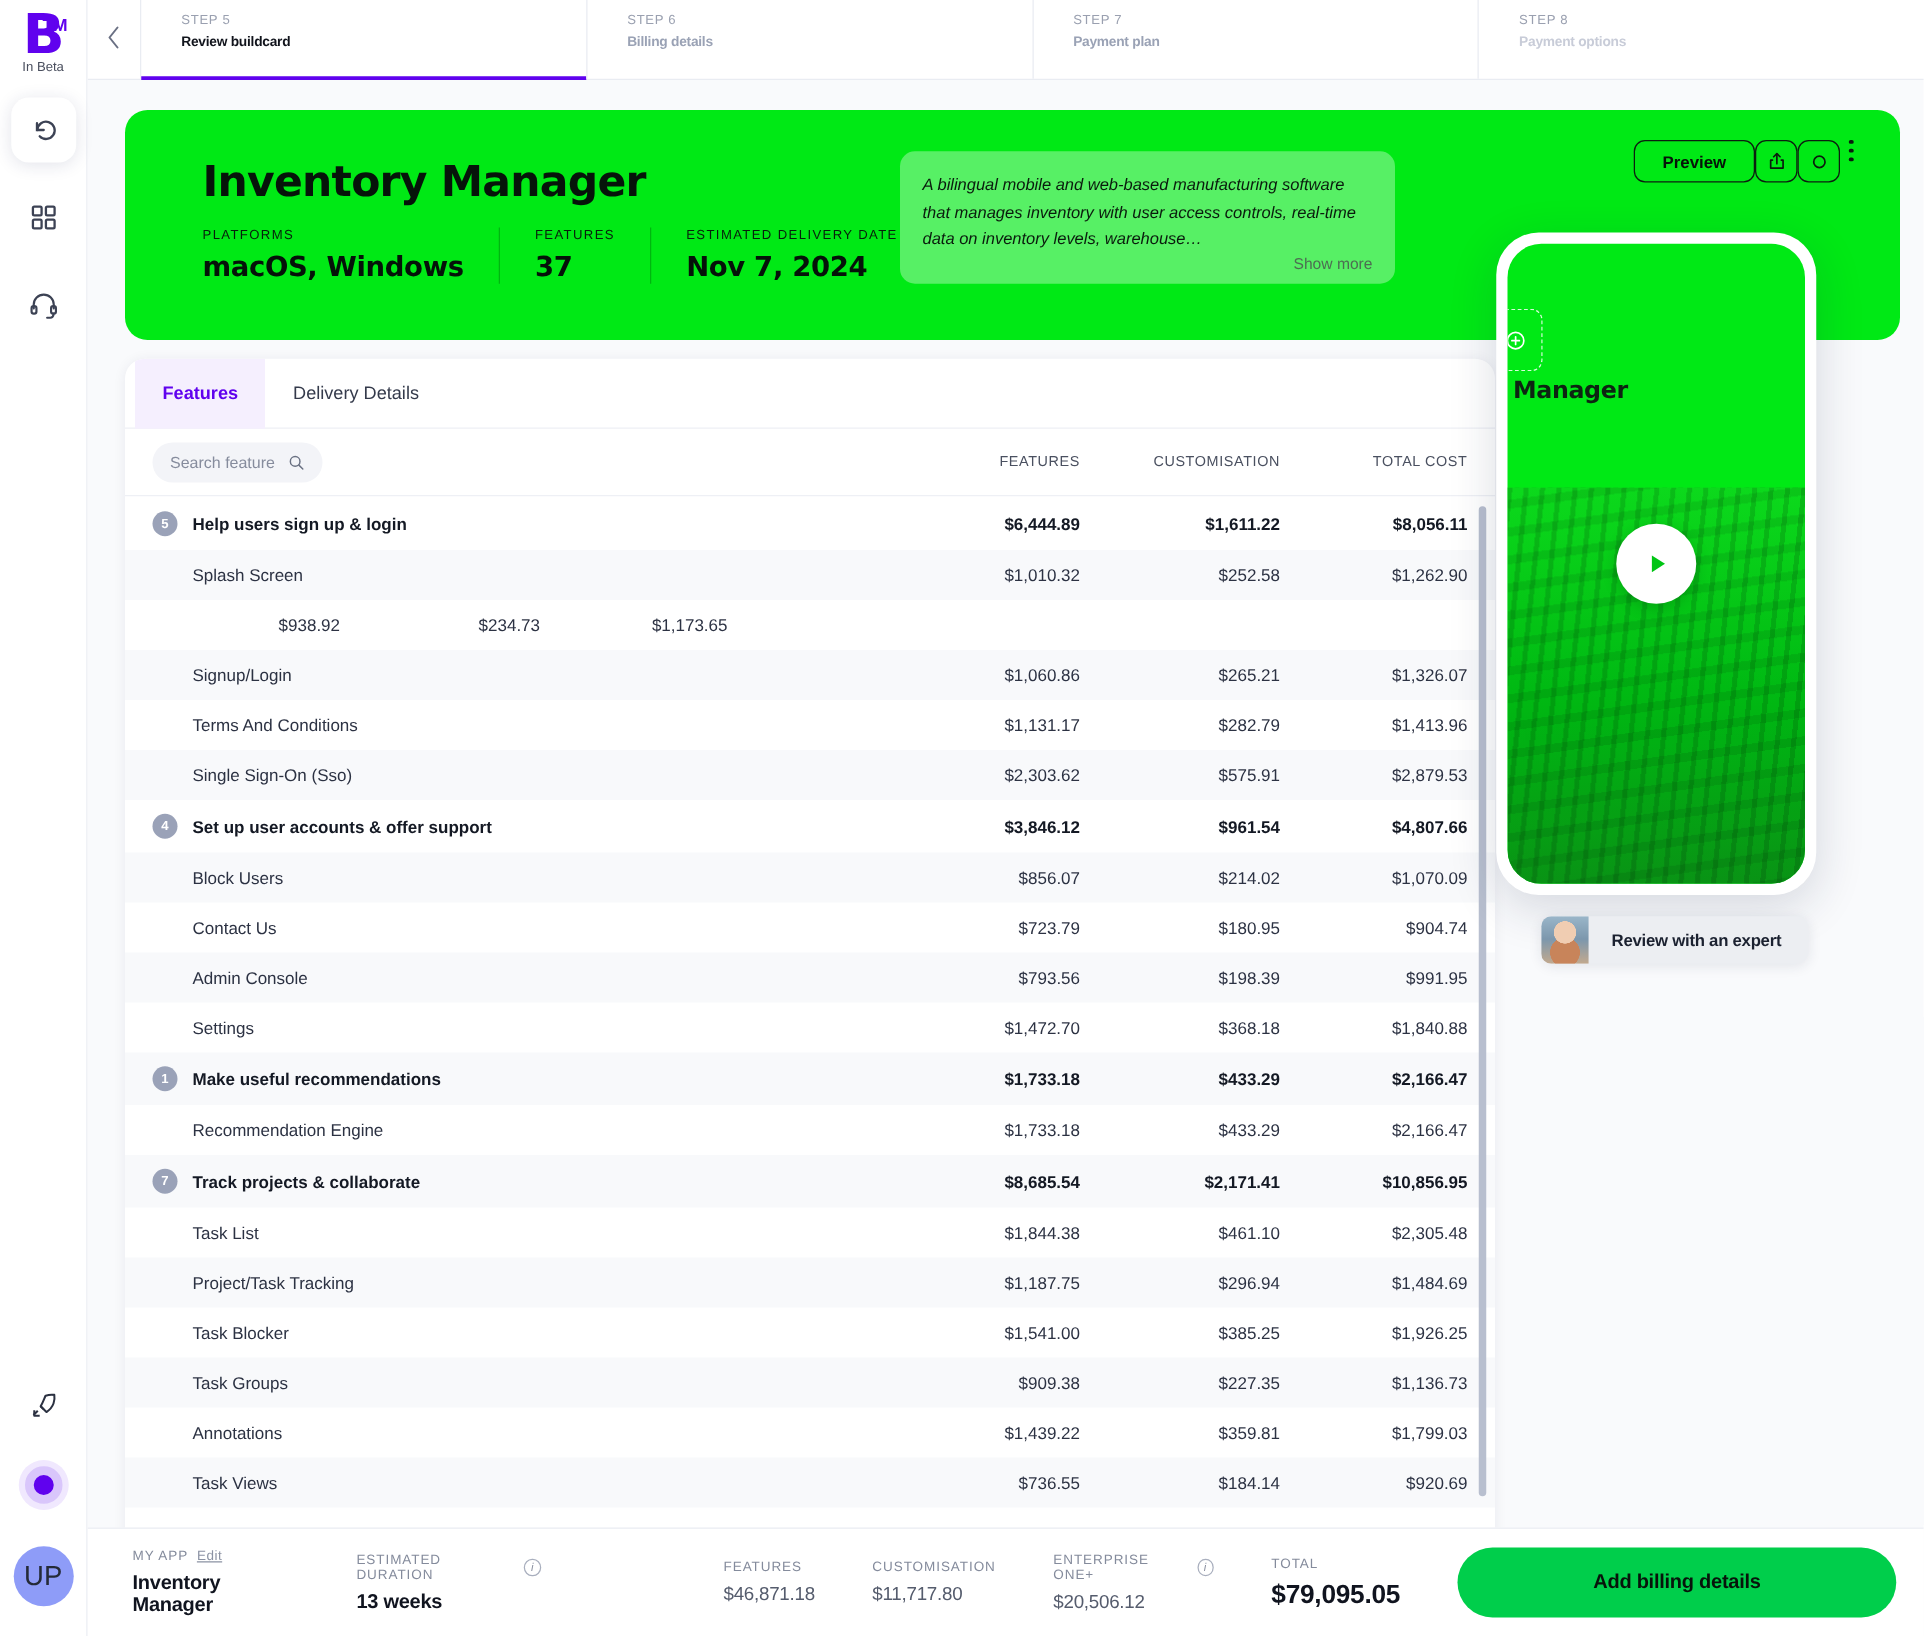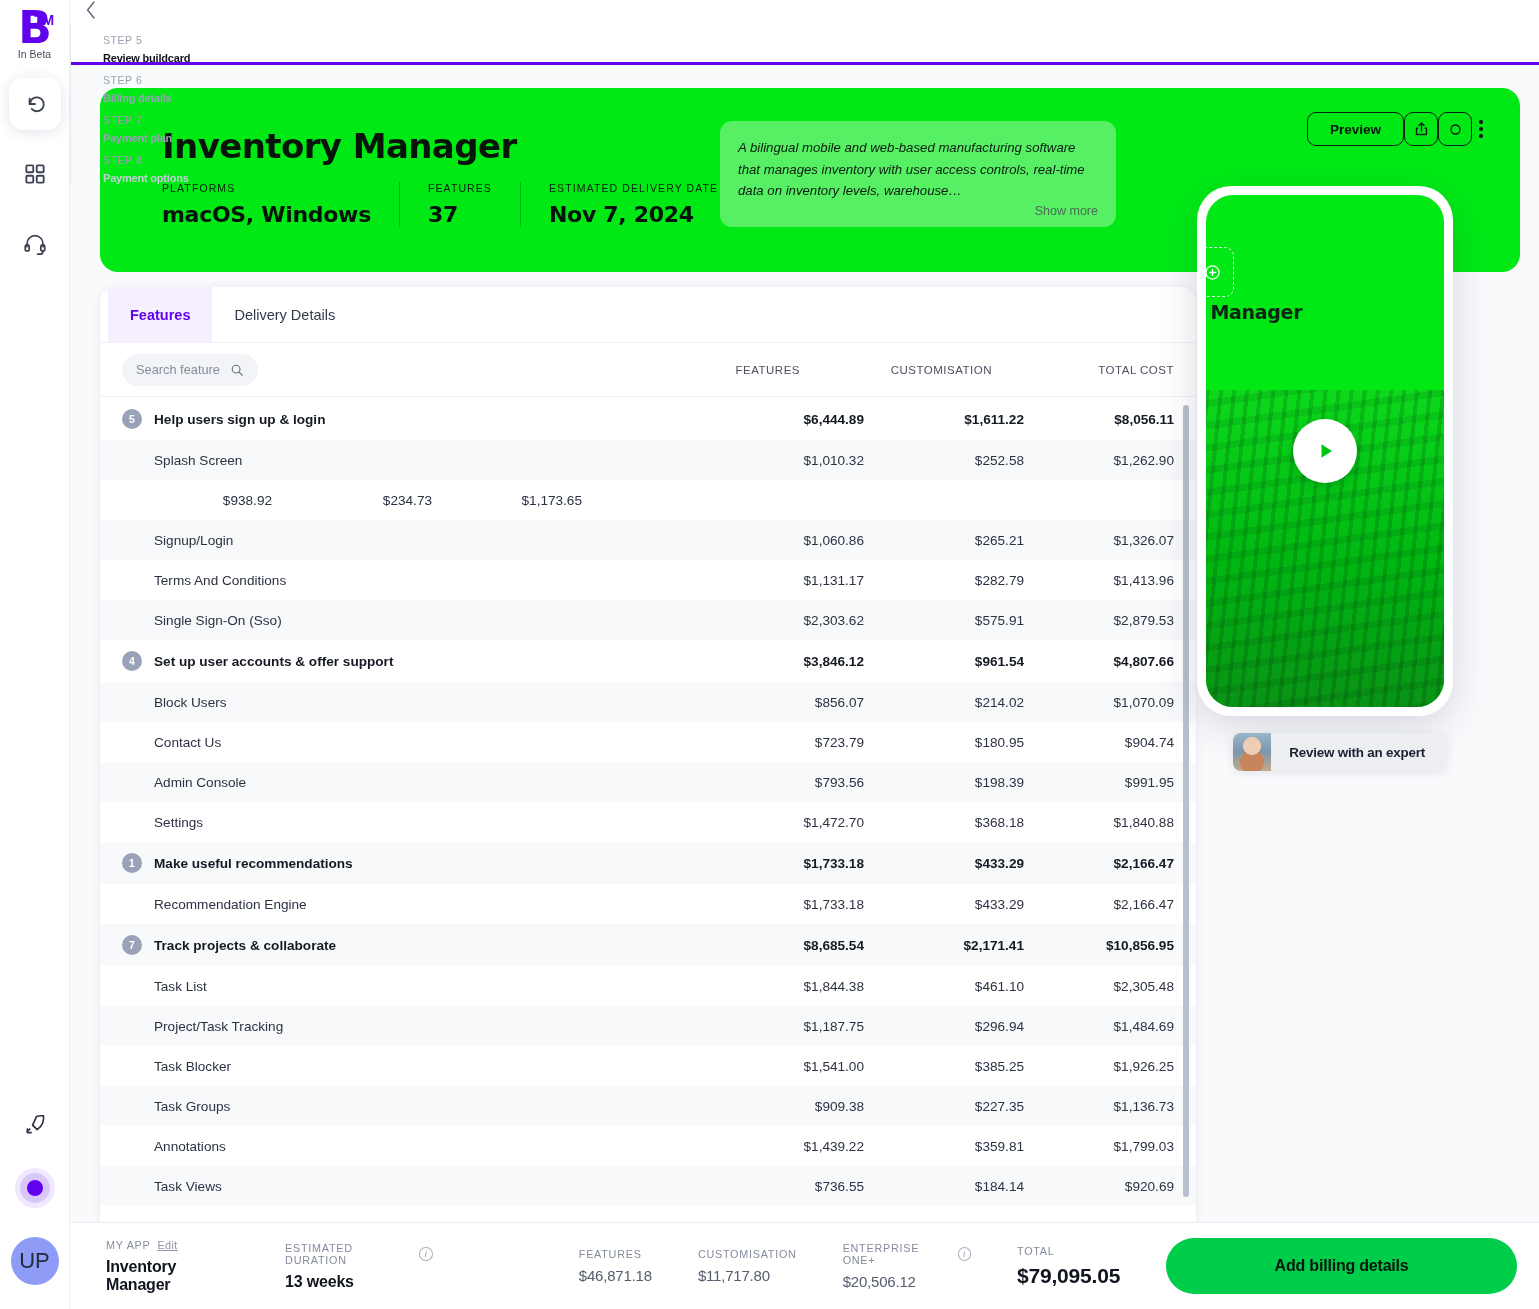--- a/index.html
+++ b/index.html
@@ -48,21 +48,20 @@
     background: #8e9cf8; color: #242a38;
     display: flex; align-items: center; justify-content: center;
     font-size: 22px; font-weight: 400; margin-bottom: 24px; cursor: pointer;
   }
 
   
   .steps {
     position: absolute; left: 70px; top: 0; right: 0; height: 64px;
     display: flex; background: #ffffff; border-bottom: 1px solid #e9ecf2;
     z-index: 20;
-    flex-direction: column;
   }
   .back-chev {
     width: 42px; display: flex; align-items: center; justify-content: center;
     color: #6a7083; cursor: pointer; font-size: 19px; padding-bottom: 4px;
   }
   .step {
     flex: 1; border-left: 1px solid #e9ecf2; padding: 10px 0 0 32px;
     position: relative; cursor: pointer;
   }
   .step-kicker { font-size: 10.5px; letter-spacing: .55px; color: #9aa0b0; font-weight: 400; }
@@ -103,21 +102,21 @@
     position: absolute; left: 620px; top: 33px; width: 396px; height: 106px;
     background: #57F065; border-radius: 12px; padding: 16px 18px 10px 18px;
   }
   .hero-desc p {
     font-size: 13.2px; font-style: italic; color: #0a1c0d; line-height: 21.5px;
   }
   .show-more {
     position: absolute; right: 18px; bottom: 9px;
     font-size: 12.5px; color: #4d6e52; cursor: pointer;
   }
-  .hero-actions { position: absolute; right: 30px; top: 24px; display: flex; align-items: center; }
+  .hero-actions { position: absolute; right: 30px; top: 24px; display: flex; }
   .btn-preview {
     height: 34px; padding: 0 22px; border-radius: 9px;
     border: 1.6px solid #0c1f10; background: transparent;
     font-size: 13.5px; font-weight: 700; color: #061409; cursor: pointer;
     font-family: "Liberation Sans", sans-serif;
   }
   .icon-sq {
     width: 34px; height: 34px; border-radius: 9px; border: 1.6px solid #0c1f10;
     display: flex; align-items: center; justify-content: center; cursor: pointer;
   }
@@ -133,21 +132,21 @@
   }
   .tabs { display: flex; height: 56px; border-bottom: 1px solid #eef0f5; padding: 0 8px; }
   .tab {
     padding: 0 22px; height: 56px; display: flex; align-items: center;
     font-size: 14.5px; color: #343a4b; cursor: pointer;
   }
   .tab.active { color: #6002EE; font-weight: 700; background: #f5effe; }
 
   .thead {
     display: flex; align-items: center; height: 54px;
-    padding: 0 22px 0 22px; border-bottom: 1px solid #eef0f5; gap: 32px;
+    padding: 0 22px 0 22px; border-bottom: 1px solid #eef0f5;
   }
   .search-pill {
     display: flex; align-items: center; gap: 10px;
     background: #f3f4f8; border-radius: 20px; height: 32px; padding: 0 14px;
     cursor: text;
   }
   .search-pill span { font-size: 12.8px; color: #868c9d; }
   .th { font-size: 11.5px; letter-spacing: .5px; color: #4a5060; text-align: right; }
   .col-feat { width: 150px; }
   .col-cust { width: 160px; }

